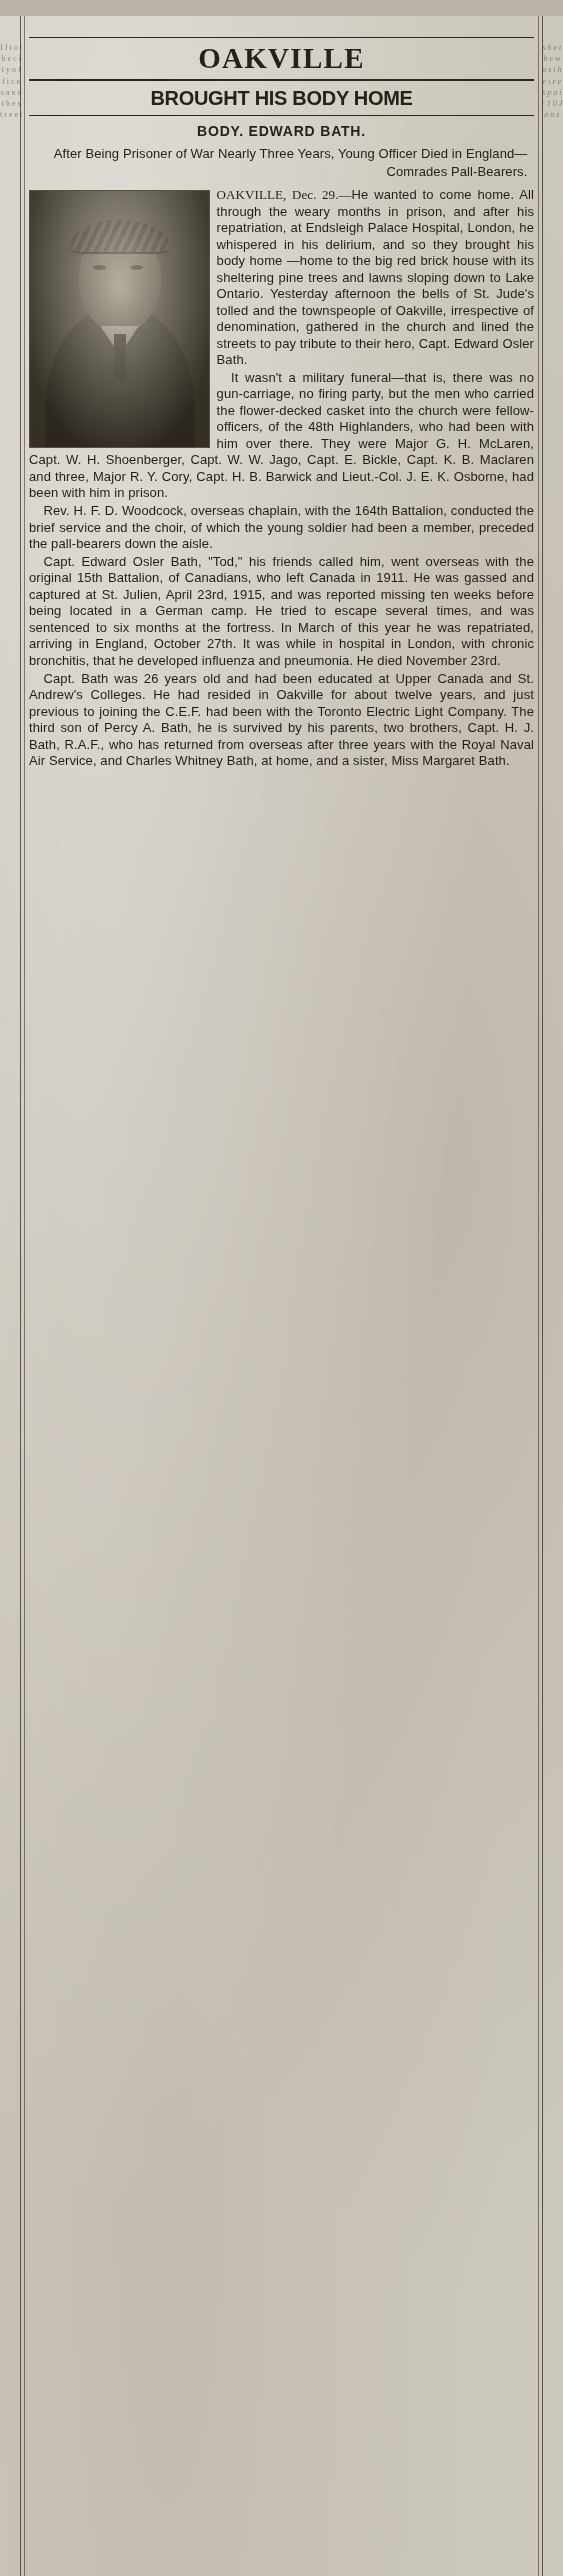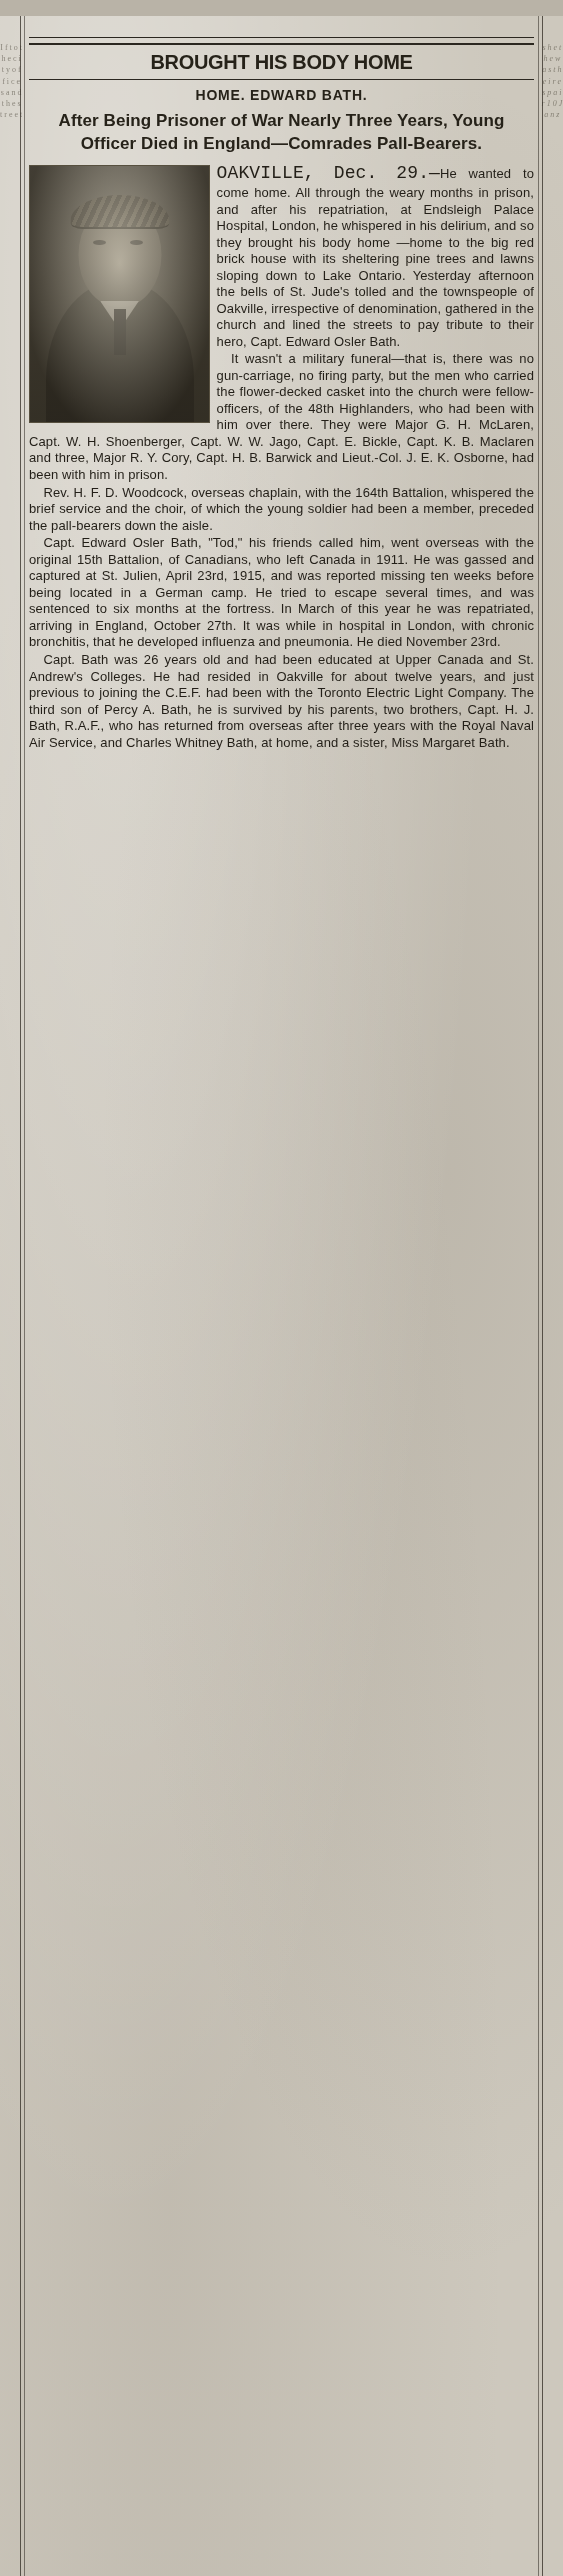--- a/index.html
+++ b/index.html
@@ -104,46 +104,46 @@
   }
   .subhead {
     text-align: center;
     font-family: "Liberation Sans", sans-serif;
     font-weight: bold;
     font-size: 14px;
     letter-spacing: 0.8px;
     margin: 6.6px 0 6.6px 0;
   }
   .deck {
-    text-align: center;
-    font-family: "Liberation Sans", sans-serif;
-    font-weight: bold;
-    font-size: 17px;
+    text-align: right;
+    font-family: "Liberation Sans", sans-serif;
+    font-weight: normal;
+    font-size: 13px;
     line-height: 1.35;
     letter-spacing: 0.1px;
     margin: 5.3px 6.6px 6.6px 6.6px;
   }
 
   .body-text {
     font-family: "Liberation Sans", sans-serif;
     font-size: 13px;
     line-height: 1.27;
     text-align: justify;
     letter-spacing: 0.1px;
     color: #231f18;
   }
   .body-text p {
     margin: 0 0 1.3px 0;
     text-indent: 14.5px;
   }
   .body-text p.noindent { text-indent: 0; }
 
   .dateline {
-    font-family: Liberation Mono, monospace;
-    font-size: 18px;
+    font-family: Liberation Serif, serif;
+    font-size: 13px;
   }
 
   
   .photo {
     float: left;
     width: 179px;
     height: 256px;
     margin: 2.6px 6.6px 2.6px 0;
     border: 0.7px solid #57503f;
     background: linear-gradient(170deg,#8e887a 0%, #6e6758 40%, #55503f 100%);
@@ -229,47 +229,48 @@
 
   <div class="edge-col right">
     <span class="glyph">s h e t h e w a s t h e i r e s p a i r 1 0 J a n z</span>
   </div>
   <div class="rule-v r1"></div>
   <div class="rule-v r2"></div>
 
   <div class="col">
 
     <hr class="hr-thin">
+    <div class="masthead">OAKVILLE</div>
     <hr class="hr-thick">
 
     <h1 class="headline">BROUGHT HIS BODY HOME</h1>
     <hr class="hr-thin">
 
-    <div class="subhead">HOME. EDWARD BATH.</div>
+    <div class="subhead">BODY. EDWARD BATH.</div>
 
     <div class="deck">After Being Prisoner of War Nearly Three Years, Young Officer Died in England—Comrades Pall-Bearers.</div>
 
     <div class="body-text clearfix">
 
       <div class="photo">
         <div class="figure"></div>
         <div class="head"></div>
         <div class="cap"></div>
         <div class="eyeL"></div>
         <div class="eyeR"></div>
         <div class="collar"></div>
         <div class="tie"></div>
         <div class="vign"></div>
       </div>
 
       <p class="noindent"><span class="dateline">OAKVILLE, Dec. 29.—</span><span>He wanted to come home. All through the weary months in prison, and after his repatriation, at Endsleigh Palace Hospital, London, he whispered in his delirium, and so they brought his body home —home to the big red brick house with its sheltering pine trees and lawns sloping down to Lake Ontario. Yesterday afternoon the bells of St. Jude's tolled and the townspeople of Oakville, irrespective of denomination, gathered in the church and lined the streets to pay tribute to their hero, Capt. Edward Osler Bath.</span></p>
 
       <p><span>It wasn't a military funeral—that is, there was no gun-carriage, no firing party, but the men who carried the flower-decked casket into the church were fellow-officers, of the 48th Highlanders, who had been with him over there. They were Major G. H. McLaren, Capt. W. H. Shoenberger, Capt. W. W. Jago, Capt. E. Bickle, Capt. K. B. Maclaren and three, Major R. Y. Cory, Capt. H. B. Barwick and Lieut.-Col. J. E. K. Osborne, had been with him in prison.</span></p>
 
-      <p><span>Rev. H. F. D. Woodcock, overseas chaplain, with the 164th Battalion, whispered the brief service and the choir, of which the young soldier had been a member, preceded the pall-bearers down the aisle.</span></p>
+      <p><span>Rev. H. F. D. Woodcock, overseas chaplain, with the 164th Battalion, conducted the brief service and the choir, of which the young soldier had been a member, preceded the pall-bearers down the aisle.</span></p>
 
       <p><span>Capt. Edward Osler Bath, "Tod," his friends called him, went overseas with the original 15th Battalion, of Canadians, who left Canada in 1911. He was gassed and captured at St. Julien, April 23rd, 1915, and was reported missing ten weeks before being located in a German camp. He tried to escape several times, and was sentenced to six months at the fortress. In March of this year he was repatriated, arriving in England, October 27th. It was while in hospital in London, with chronic bronchitis, that he developed influenza and pneumonia. He died November 23rd.</span></p>
 
       <p><span>Capt. Bath was 26 years old and had been educated at Upper Canada and St. Andrew's Colleges. He had resided in Oakville for about twelve years, and just previous to joining the C.E.F. had been with the Toronto Electric Light Company. The third son of Percy A. Bath, he is survived by his parents, two brothers, Capt. H. J. Bath, R.A.F., who has returned from overseas after three years with the Royal Naval Air Service, and Charles Whitney Bath, at home, and a sister, Miss Margaret Bath.</span></p>
 
     </div>
   </div>
 </div>
 
 

